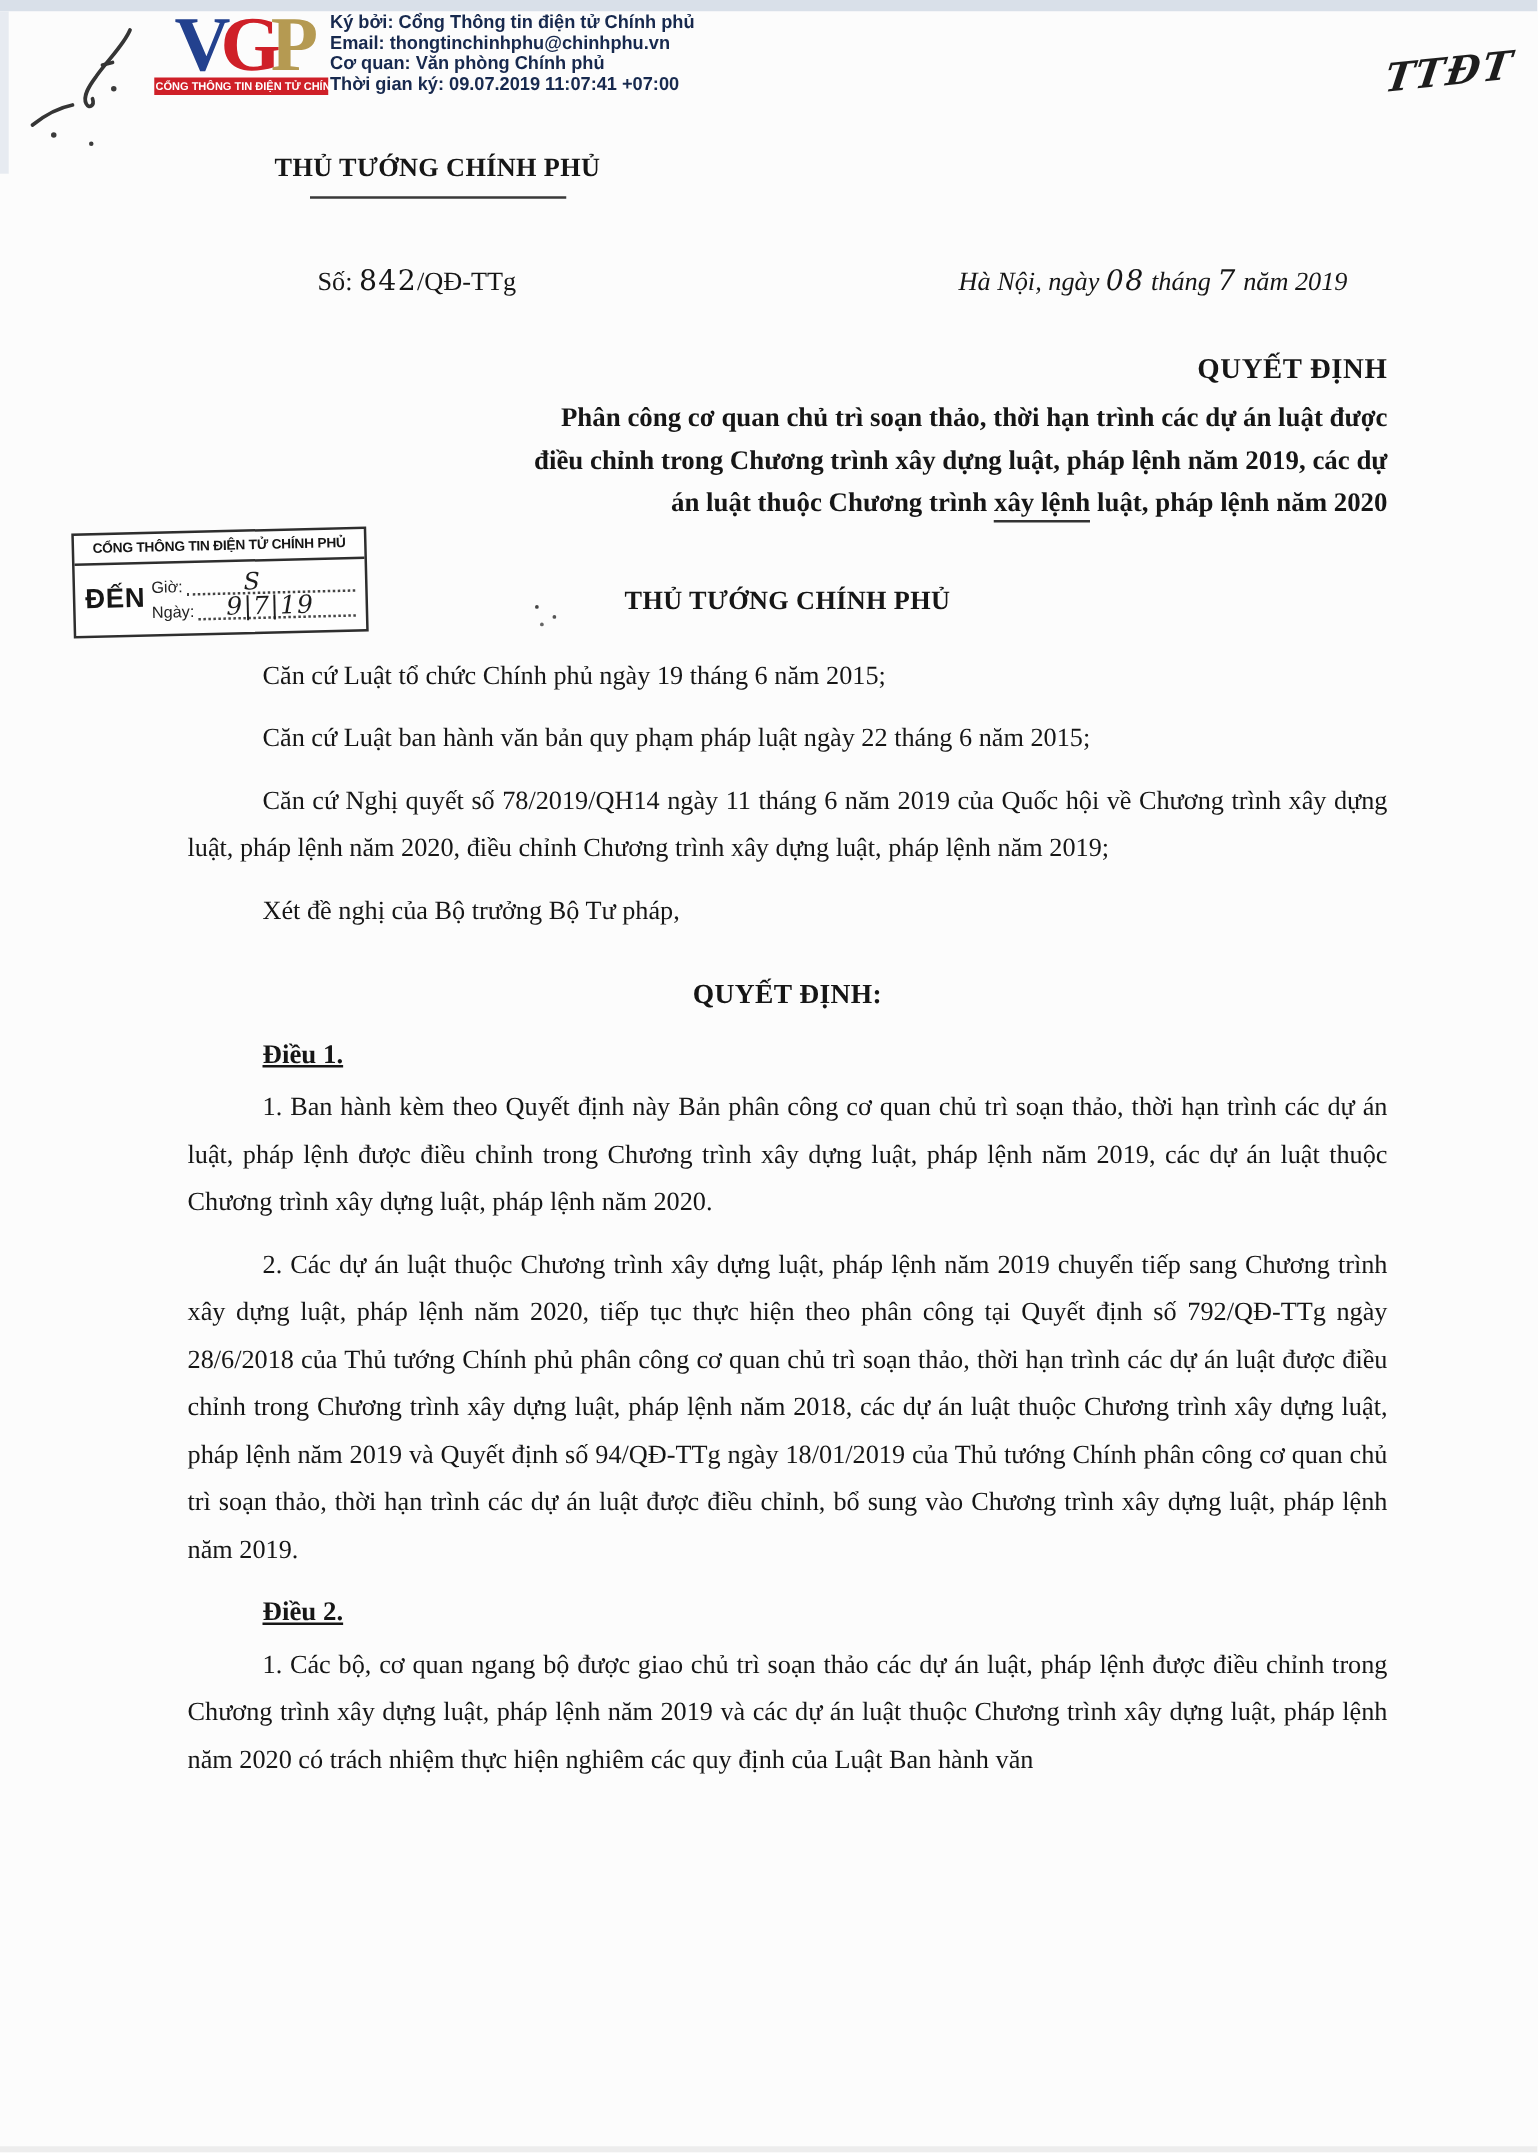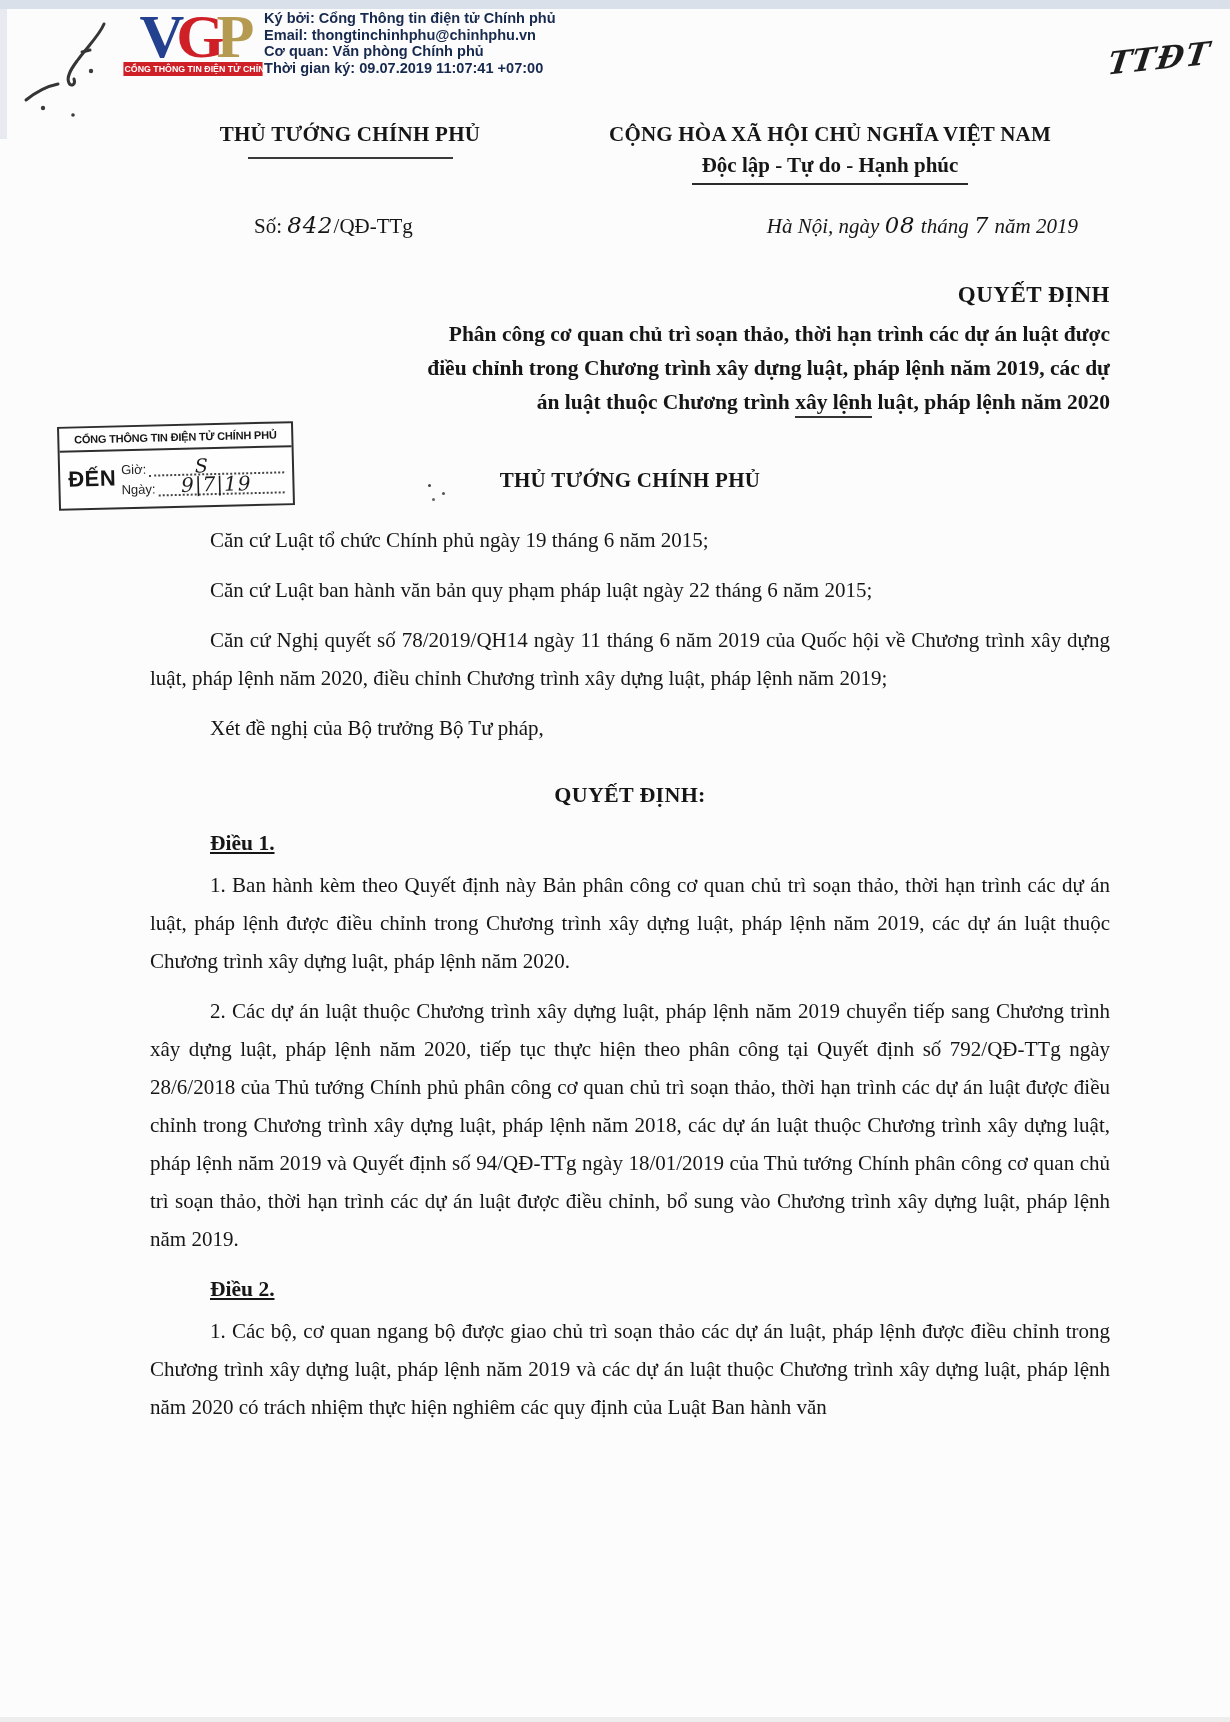--- a/index.html
+++ b/index.html
@@ -22,21 +22,21 @@
   .vgp-p{color:#b59a52;}
   .vgp-banner{margin-top:1px;background:#cf2028;color:#ffffff;font-family:"Liberation Sans",sans-serif;
     font-weight:bold;font-size:9px;line-height:12px;text-align:center;padding:1px 1px;white-space:nowrap;transform:scaleX(.98);}
   .sig-info{font-family:"Liberation Sans",sans-serif;font-weight:700;font-size:15px;line-height:16.5px;
     color:#17294e;white-space:nowrap;transform:scaleX(.97);transform-origin:left top;}
 
   
   .scribble{position:absolute;top:14px;left:16px;}
   .ttdt{position:absolute;top:40px;left:1108px;font-family:"DejaVu Serif",serif;font-style:italic;font-weight:bold;
     font-size:31px;transform:rotate(-6deg) skewX(-14deg);letter-spacing:2px;color:#1d1d1d;}
-  .hand{font-family:"DejaVu Serif",serif;font-style:italic;font-size:1.08em;letter-spacing:1px;}
+  .hand{font-family:"DejaVu Serif",serif;font-size:1.08em;letter-spacing:1px;}
   .ink-specks{position:absolute;top:484px;left:428px;width:3px;height:3px;background:#444;border-radius:50%;
     box-shadow:14px 8px 0 #555, 4px 14px 0 0 #666;}
 
   
   .head-row{position:absolute;top:122px;left:150px;width:960px;display:flex;}
   .head-left{width:400px;text-align:center;}
   .issuer{font-weight:bold;font-size:21px;letter-spacing:.3px;}
   .head-rule{width:205px;border-top:2.5px solid #3a3a3a;margin:10px auto 0;}
   .head-right{flex:1;text-align:center;}
   .national-1{font-weight:bold;font-size:21px;letter-spacing:.2px;}
@@ -112,24 +112,20 @@
   </div>
 </div>
 
 <div class="ttdt">TTĐT</div>
 
 <div class="head-row">
   <div class="head-left">
     <div class="issuer">THỦ TƯỚNG CHÍNH PHỦ</div>
     <div class="head-rule"></div>
   </div>
-  <div class="head-right">
-    <div class="national-1">CỘNG HÒA XÃ HỘI CHỦ NGHĨA VIỆT NAM</div>
-    <div class="national-2">Độc lập - Tự do - Hạnh phúc</div>
-  </div>
 </div>
 
 <div class="num-row">
   <div class="doc-number"><span>Số: </span><span class="hand">842</span><span>/QĐ-TTg</span></div>
   <div class="place-date"><span>Hà Nội, ngày </span><span class="hand">08</span><span> tháng </span><span class="hand">7</span><span> năm 2019</span></div>
 </div>
 
 <div class="title-block">
   <div class="title-main">QUYẾT ĐỊNH</div>
   <div class="title-sub">

